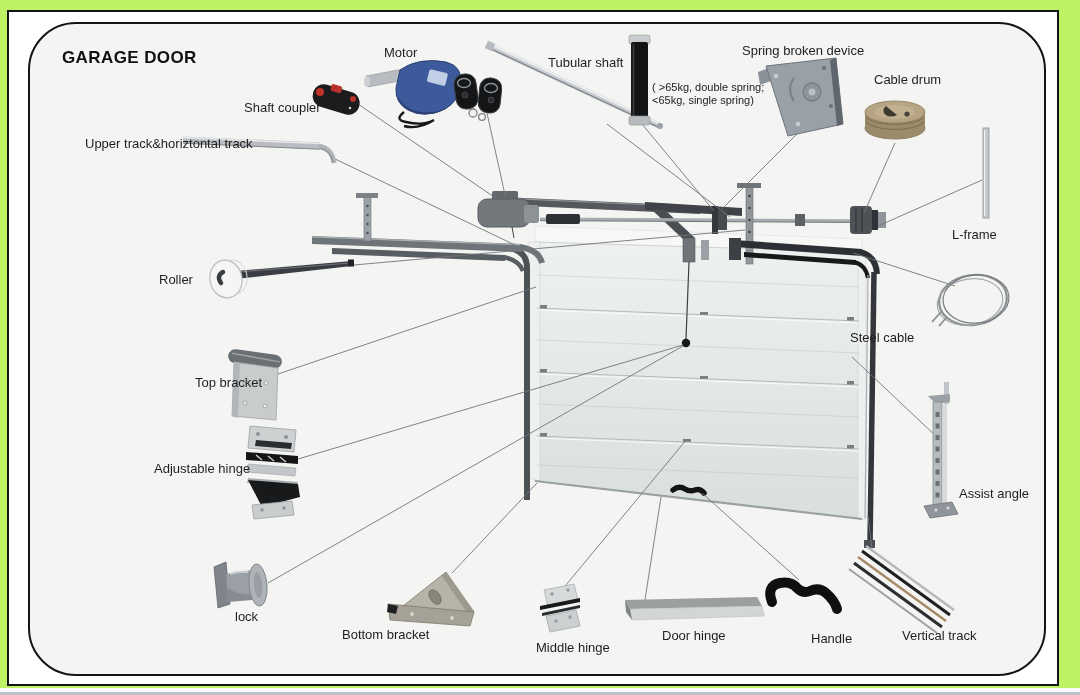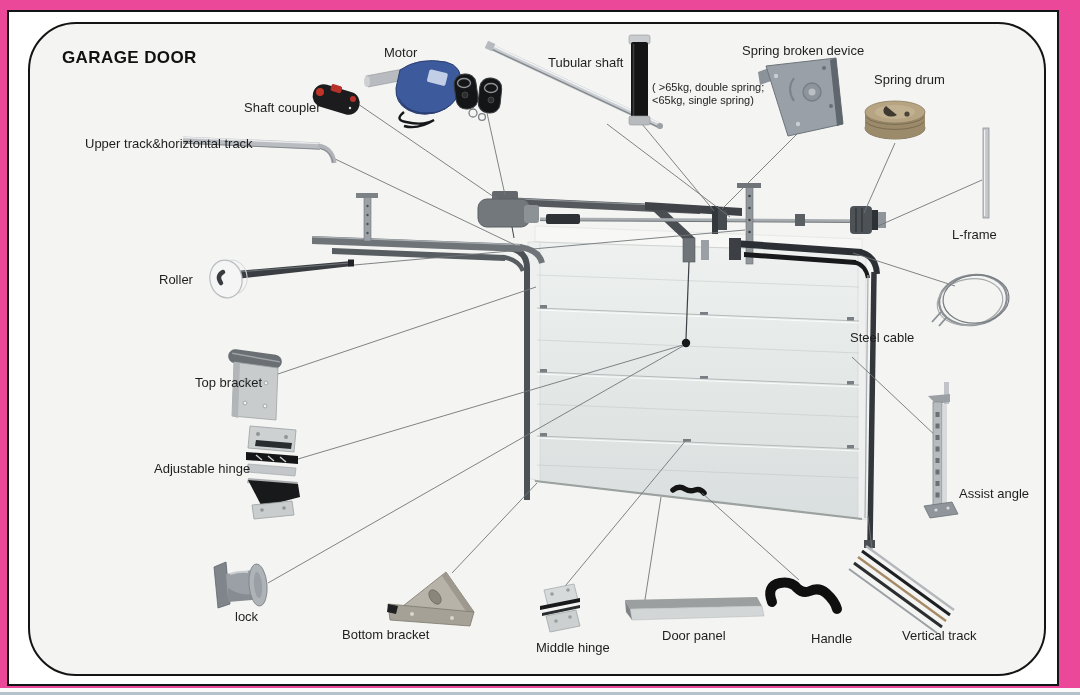--- a/index.html
+++ b/index.html
@@ -1,16 +1,16 @@
 <!DOCTYPE html>
 <html><head>
 <meta charset="utf-8">
 <style>
   html,body{margin:0;padding:0;background:#fff;}
-  .stage{position:relative;width:1080px;height:695px;background:#ec4899;overflow:hidden;
+  .stage{position:relative;width:1080px;height:695px;background:#bef264;overflow:hidden;
          font-family:"Liberation Sans",sans-serif;}
   .outer-frame{position:absolute;left:7px;top:10px;width:1052px;height:676px;
                border:2px solid #141414;box-sizing:border-box;background:#ffffff;}
   .inner-frame{position:absolute;left:28px;top:22px;width:1018px;height:654px;
                border:2px solid #141414;border-radius:48px;box-sizing:border-box;
                background:#f4f4f2;}
   .bottom-strip{position:absolute;left:0;top:688px;width:1080px;height:4px;background:#fafafa;}
   .bottom-edge{position:absolute;left:0;top:692px;width:1080px;height:3px;background:#b6c2ca;}
   .title{position:absolute;left:62px;top:48px;font-size:17px;font-weight:800;
          letter-spacing:.4px;color:#111;}
@@ -356,34 +356,34 @@
       <line x1="854" y1="563" x2="942" y2="627" stroke="#2b2e31" stroke-width="3"></line>
       <line x1="849" y1="569" x2="937" y2="633" stroke="#9aa0a4" stroke-width="2"></line>
     </g>
   </svg>
 
   <div class="title" style="left:62px;top:48px;">GARAGE DOOR</div>
 
   <div class="lbl" style="left:384px;top:45px;">Motor</div>
   <div class="lbl" style="left:548px;top:55px;">Tubular shaft</div>
   <div class="lbl" style="left:742px;top:43px;">Spring broken device</div>
-  <div class="lbl" style="left:874px;top:72px;">Spring drum</div>
+  <div class="lbl" style="left:874px;top:72px;">Cable drum</div>
   <div class="lbl" style="left:244px;top:100px;">Shaft coupler</div>
 
   <div class="note" style="left:652px;top:81px;">
     <div>( &gt;65kg, double spring;</div>
     <div>&lt;65kg, single spring)</div>
   </div>
 
   <div class="lbl" style="left:85px;top:136px;">Upper track&amp;horiztontal track</div>
   <div class="lbl" style="left:952px;top:227px;">L-frame</div>
   <div class="lbl" style="left:159px;top:272px;">Roller</div>
   <div class="lbl" style="left:850px;top:330px;">Steel cable</div>
   <div class="lbl" style="left:195px;top:375px;">Top bracket</div>
   <div class="lbl" style="left:154px;top:461px;text-align:center;">Adjustable hinge</div>
   <div class="lbl" style="left:959px;top:486px;">Assist angle</div>
   <div class="lbl" style="left:211px;top:609px;padding-left:24px;">lock</div>
   <div class="lbl" style="left:342px;top:627px;">Bottom bracket</div>
   <div class="lbl" style="left:536px;top:640px;">Middle hinge</div>
-  <div class="lbl" style="left:662px;top:628px;">Door panel</div>
+  <div class="lbl" style="left:662px;top:628px;">Door hinge</div>
   <div class="lbl" style="left:811px;top:631px;">Handle</div>
   <div class="lbl" style="left:902px;top:628px;">Vertical track</div>
 </div>
 
 </body></html>

